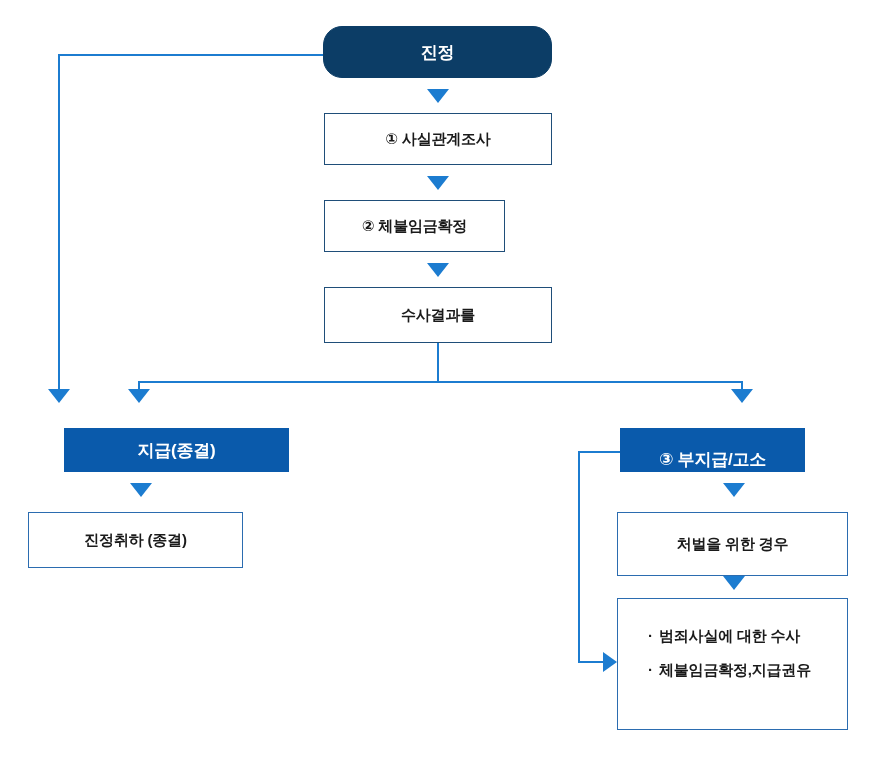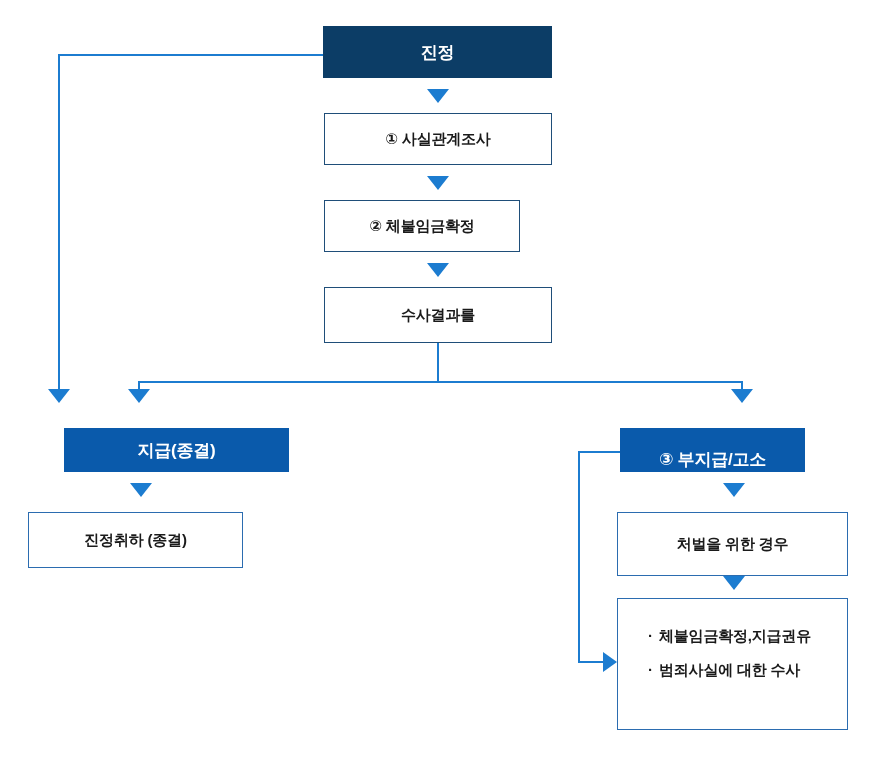--- a/index.html
+++ b/index.html
@@ -107,33 +107,33 @@
 </style>
 </head>
 <body>
 
 <div id="canvas">
 
   <div class="ln-h" style="left:58px; top:54px; width:266px;"></div>
   <div class="ln-v" style="left:58px; top:54px; height:335px;"></div>
   <div class="tri-down" style="left:48px; top:389px;"></div>
 
-  <div class="node filled-dark" style="left:323px; top:26px; width:229px; height:52px;">
+  <div class="node filled-dark" style="left:323px; top:26px; width:229px; height:52px;border-radius:19px;">
     <span>진정</span>
   </div>
 
   <div class="tri-down" style="left:427px; top:89px;"></div>
 
   <div class="node outline" style="left:324px; top:113px; width:228px; height:52px;">
     <span>① 사실관계조사</span>
   </div>
 
   <div class="tri-down" style="left:427px; top:176px;"></div>
 
-  <div class="node outline" style="left:324px; top:200px; width:196px; height:52px;">
+  <div class="node outline" style="left:324px; top:200px; width:181px; height:52px;">
     <span>② 체불임금확정</span>
   </div>
 
   <div class="tri-down" style="left:427px; top:263px;"></div>
 
   <div class="node outline" style="left:324px; top:287px; width:228px; height:56px;">
     <span>수사결과를</span>
   </div>
 
   <div class="ln-v" style="left:437px; top:343px; height:38px;"></div>
@@ -165,20 +165,20 @@
   <div class="tri-down" style="left:723px; top:483px;"></div>
 
   <div class="node outline-light" style="left:617px; top:512px; width:231px; height:64px;">
     <span>처벌을 위한 경우</span>
   </div>
 
   <div class="tri-down" style="left:723px; top:576px;"></div>
 
   <div class="node listbox" style="left:617px; top:598px; width:231px; height:132px;">
     <div class="bullet-line">
-      <span class="dot">·</span><span>체불임금확정,지급권유</span>
+      <span class="dot">·</span><span>범죄사실에 대한 수사</span>
     </div>
     <div class="bullet-line">
-      <span class="dot">·</span><span>범죄사실에 대한 수사</span>
+      <span class="dot">·</span><span>체불임금확정,지급권유</span>
     </div>
   </div>
 
 </div>
 
 </body></html>

